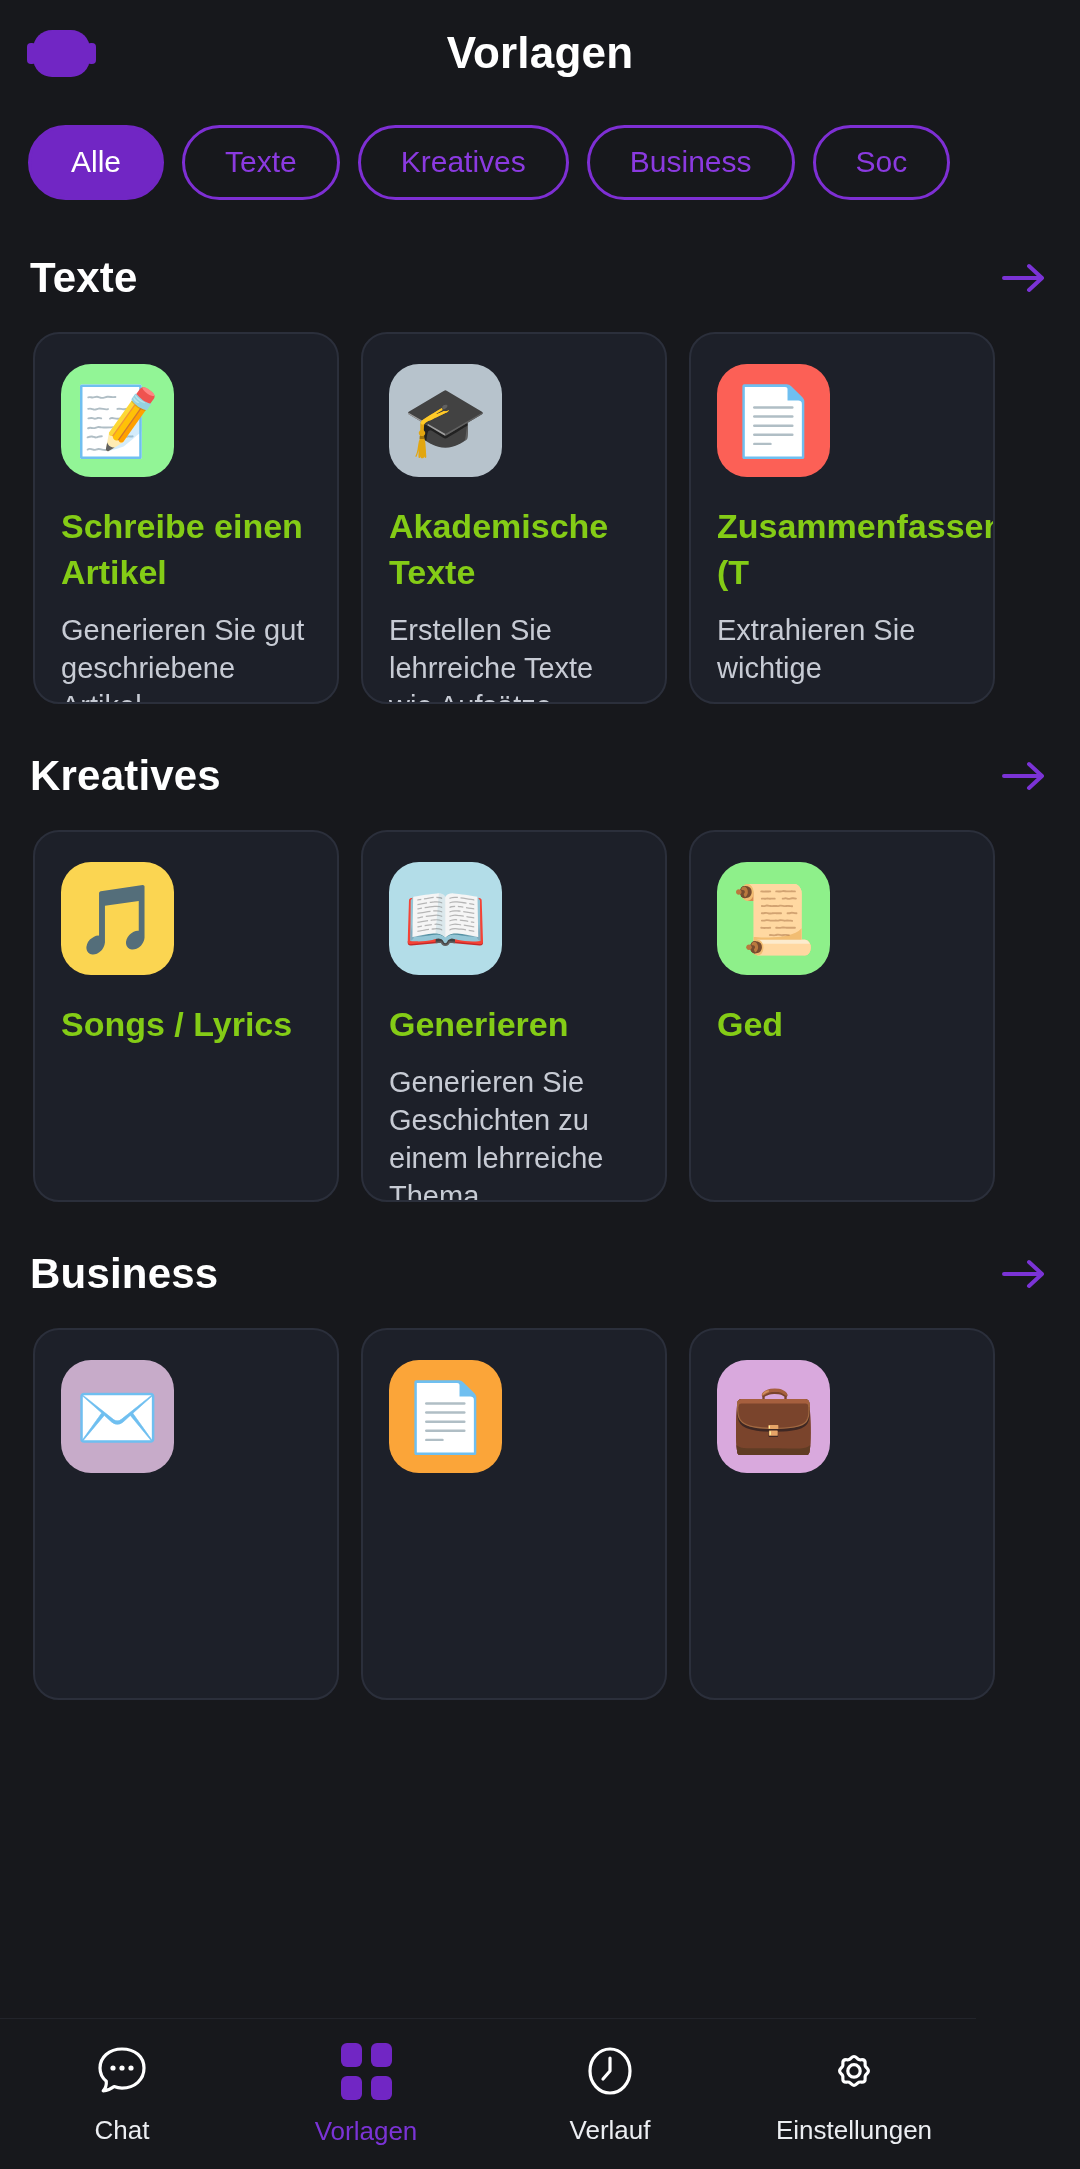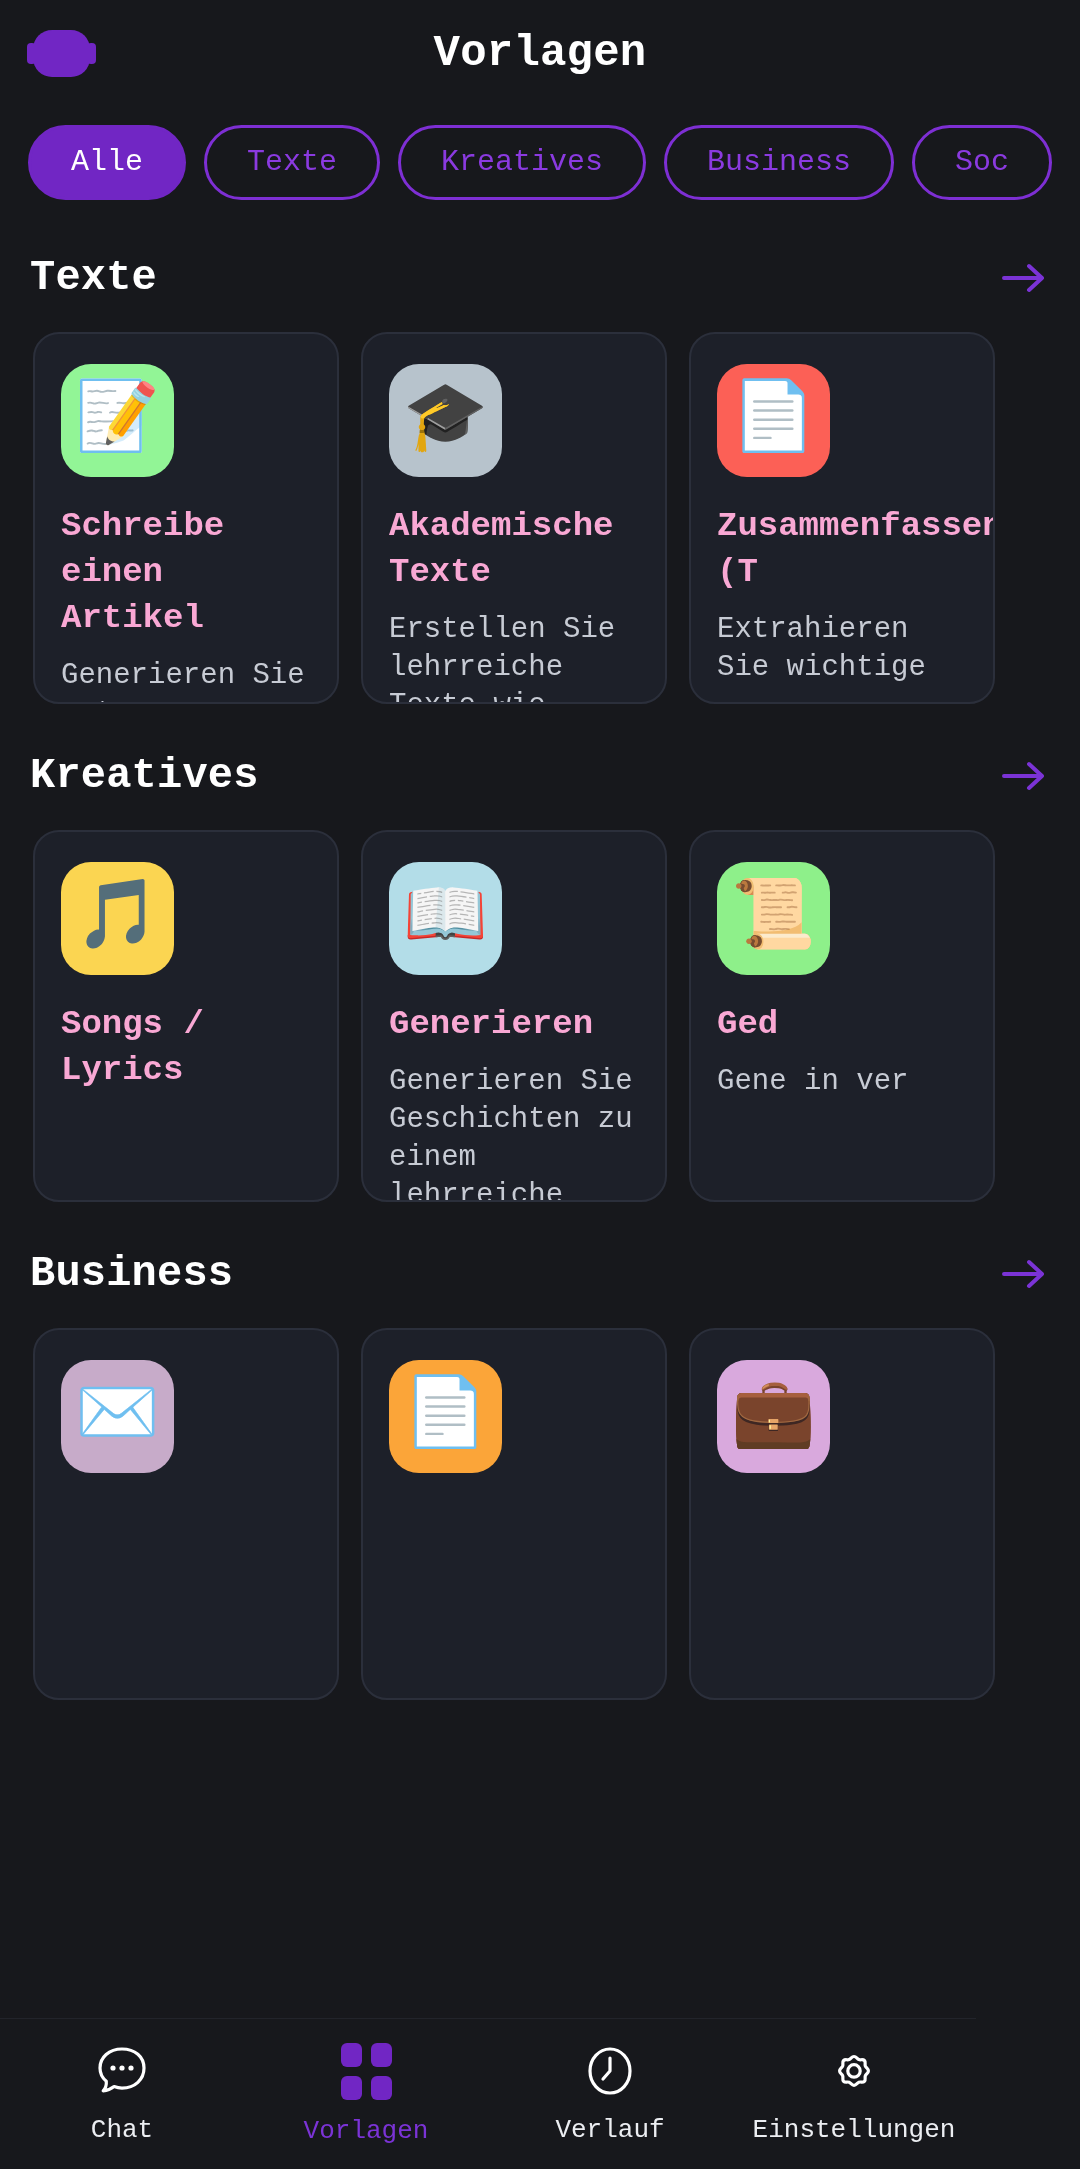--- a/index.html
+++ b/index.html
@@ -2,21 +2,21 @@
 <html><head>
 <meta charset="utf-8">
 <style>
   * { margin:0; padding:0; box-sizing:border-box; }
   html, body {
     width:1080px; height:2169px;
     background:#17181c;
     font-family:"Liberation Sans", sans-serif;
     overflow:hidden;
   }
-  .phone { position:relative; width:1080px; height:2169px; background:#17181c;font-family:Liberation Mono, monospace; }
+  .phone { position:relative; width:1080px; height:2169px; background:#17181c; }
 
   
   .header { position:relative; height:118px; }
   .logo {
     position:absolute; left:33px; top:30px;
     width:57px; height:47px; border-radius:19px;
     background:#7126c4;
   }
   .logo:before, .logo:after{
     content:""; position:absolute; top:13px; width:9px; height:21px;
@@ -64,21 +64,21 @@
     flex:0 0 306px; height:372px;
     background:#1d2029; border:2px solid #2b2f3b; border-radius:26px;
     padding:30px 26px 0 26px; overflow:hidden;
   }
   .card-icon {
     width:113px; height:113px; border-radius:30px;
     display:flex; align-items:center; justify-content:center;
     font-size:68px; line-height:1;
   }
   .card-title {
-    margin-top:26px; color:#f9a8d4;
+    margin-top:26px; color:#84cc16;
     font-size:34px; font-weight:700; line-height:46px;
   }
   .card-desc {
     margin-top:16px; color:#c7cbd4;
     font-size:29px; line-height:38px;
   }
 
   
   .tabbar {
     position:absolute; left:0; bottom:0; width:976px; height:151px;
@@ -175,21 +175,20 @@
           <span>📖</span>
         </div>
         <div class="card-title">Generieren</div>
         <div class="card-desc">Generieren Sie Geschichten zu einem lehrreiche Thema.</div>
       </div>
       <div class="card">
         <div class="card-icon" style="background:#8ef08a">
           <span>📜</span>
         </div>
         <div class="card-title">Ged</div>
-        <div class="card-desc">Gene in ver</div>
       </div>
     </div>
   </div>
 
   <div class="section">
     <div class="section-head">
       <div class="section-title">Business</div>
       <div class="section-arrow">
         <svg width="46" height="34" viewBox="0 0 46 34">
             <path d="M3 17 H41 M28 5 L41 17 L28 29" stroke="#7b33d6" stroke-width="4" fill="none" stroke-linecap="round" stroke-linejoin="round"></path>

